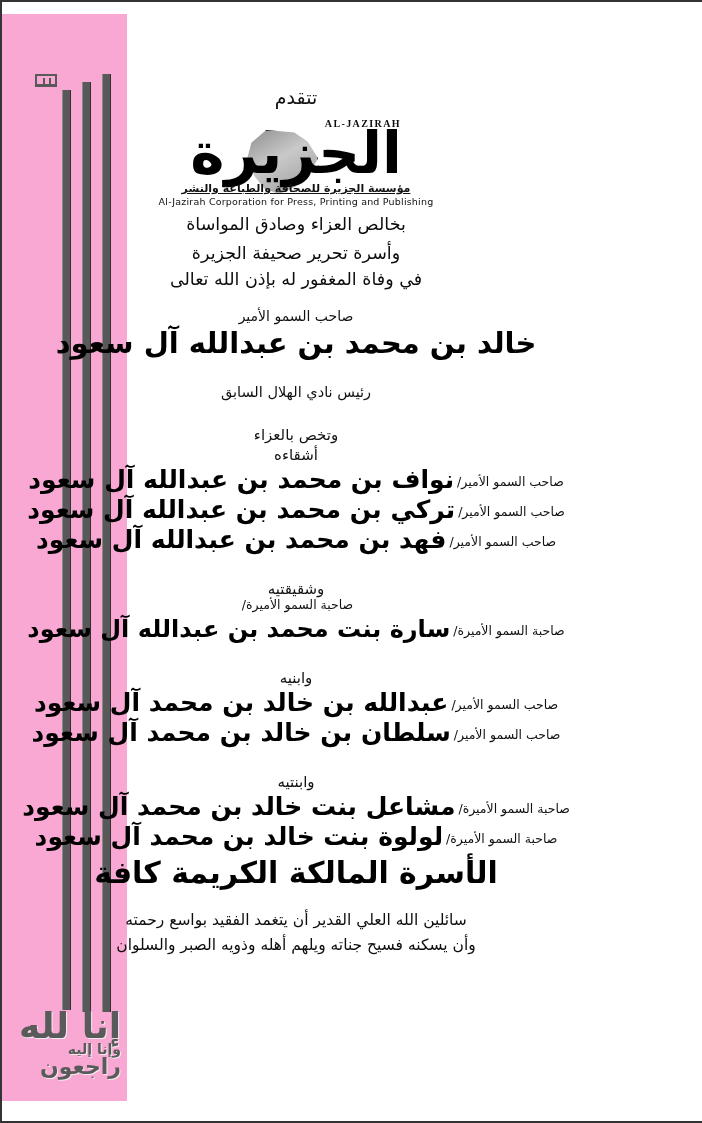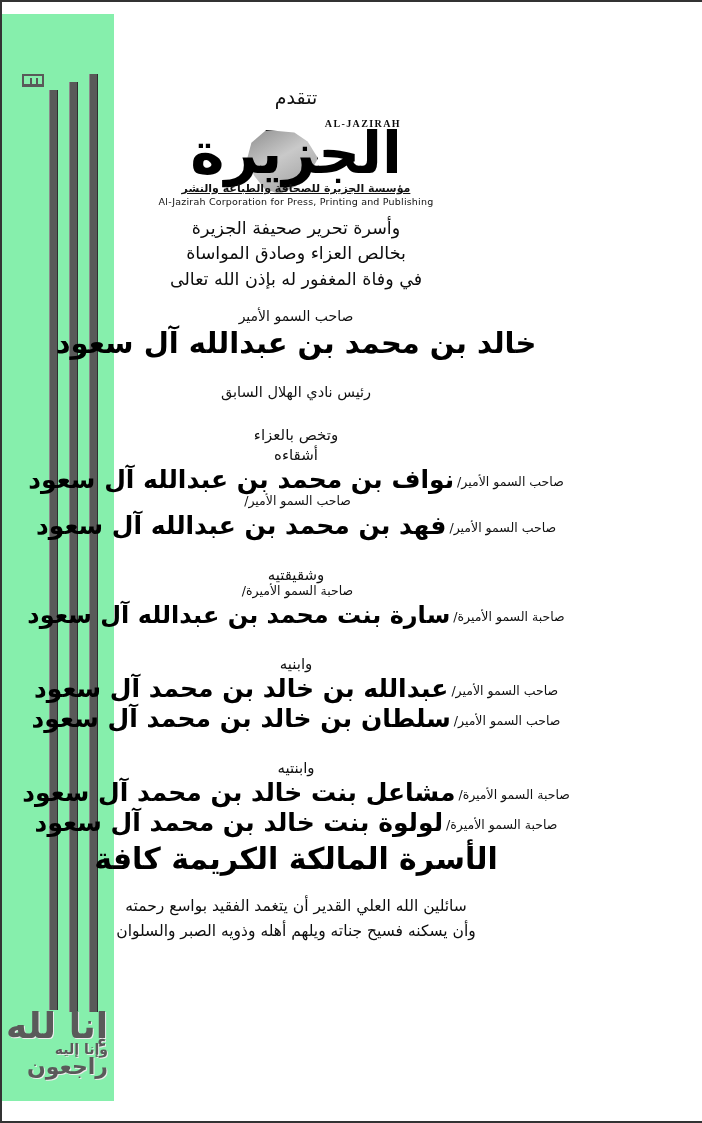--- a/index.html
+++ b/index.html
@@ -22,22 +22,23 @@
     border-bottom: 2px solid #333333;
   }
 
   
   .kufic-panel {
     position: absolute;
     top: 12px;
     left: 0;
     width: 112px;
     height: 1087px;
-    background: #86efac;
+    background: #f9a8d4;
     overflow: hidden;
+    padding-left: 13px;
   }
   .kufic-strokes {
     position: absolute;
     top: 38px;
     right: 14px;
     width: 70px;
     height: 960px;
   }
   .kstroke {
     position: absolute;
@@ -283,37 +284,38 @@
     <div class="tline intro-word">تتقدم</div>
 
     <div class="logo-block">
       <div class="logo-latin">AL-JAZIRAH</div>
       <div class="logo-map"></div>
       <div class="logo-wordmark">الجزيرة</div>
       <div class="logo-sub-ar">مؤسسة الجزيرة للصحافة والطباعة والنشر</div>
       <div class="logo-sub-en">Al-Jazirah Corporation for Press, Printing and Publishing</div>
     </div>
 
+    <div class="tline lead-line">بخالص العزاء وصادق المواساة</div>
     <div class="tline lead-line lead-1">وأسرة تحرير صحيفة الجزيرة</div>
-    <div class="tline lead-line">بخالص العزاء وصادق المواساة</div>
     <div class="tline lead-line">في وفاة المغفور له بإذن الله تعالى</div>
 
     <div class="tline honor-small">صاحب السمو الأمير</div>
     <div class="tline deceased-name">خالد بن محمد بن عبدالله آل سعود</div>
     <div class="tline deceased-role">رئيس نادي الهلال السابق</div>
 
     <div class="tline section-label big-gap">وتخص بالعزاء</div>
 
     <div class="tline section-label small-gap">أشقاءه</div>
     <div class="name-row">
       <span class="prefix">صاحب السمو الأمير/</span>
       <span class="bigname">نواف بن محمد بن عبدالله آل سعود</span>
     </div>
     <div class="name-row">
       <span class="prefix">صاحب السمو الأمير/</span>
+      <span class="bigname">تركي بن محمد بن عبدالله آل سعود</span>
     </div>
     <div class="name-row">
       <span class="prefix">صاحب السمو الأمير/</span>
       <span class="bigname">فهد بن محمد بن عبدالله آل سعود</span>
     </div>
 
     <div class="tline section-label big-gap">وشقيقتيه</div>
     <div class="name-row tight">
       <span class="prefix">صاحبة السمو الأميرة/</span>
     </div>

